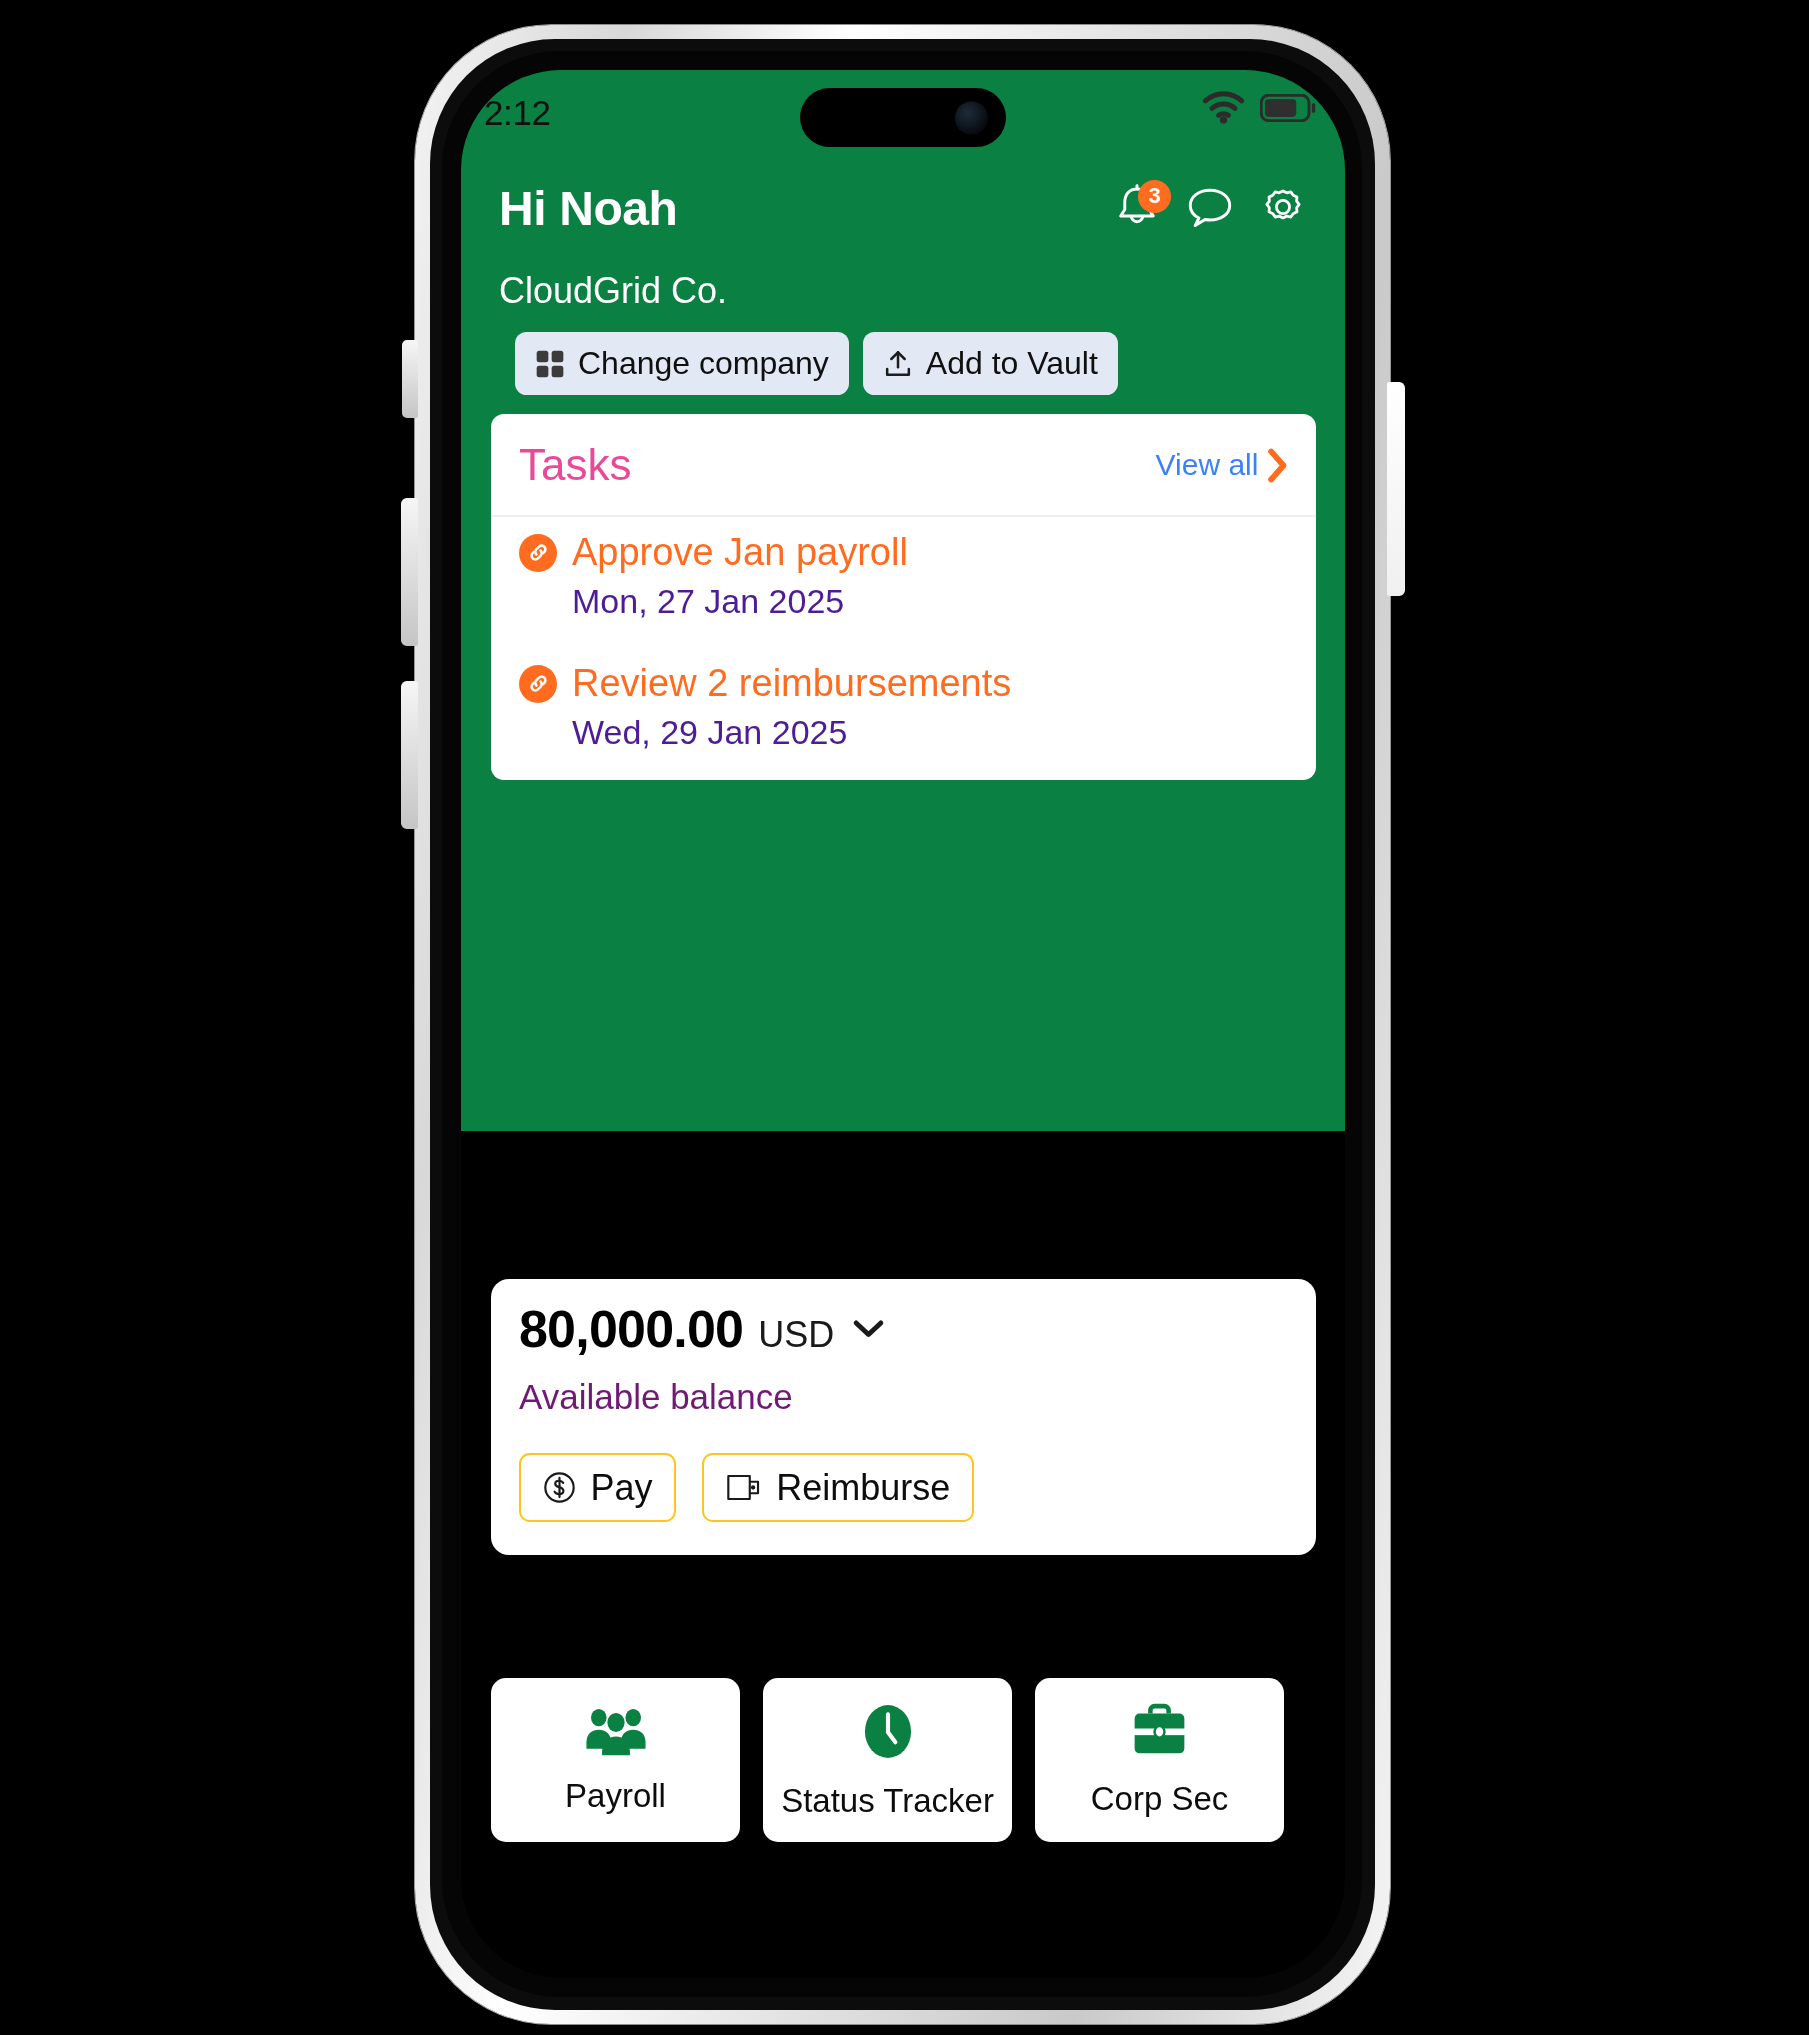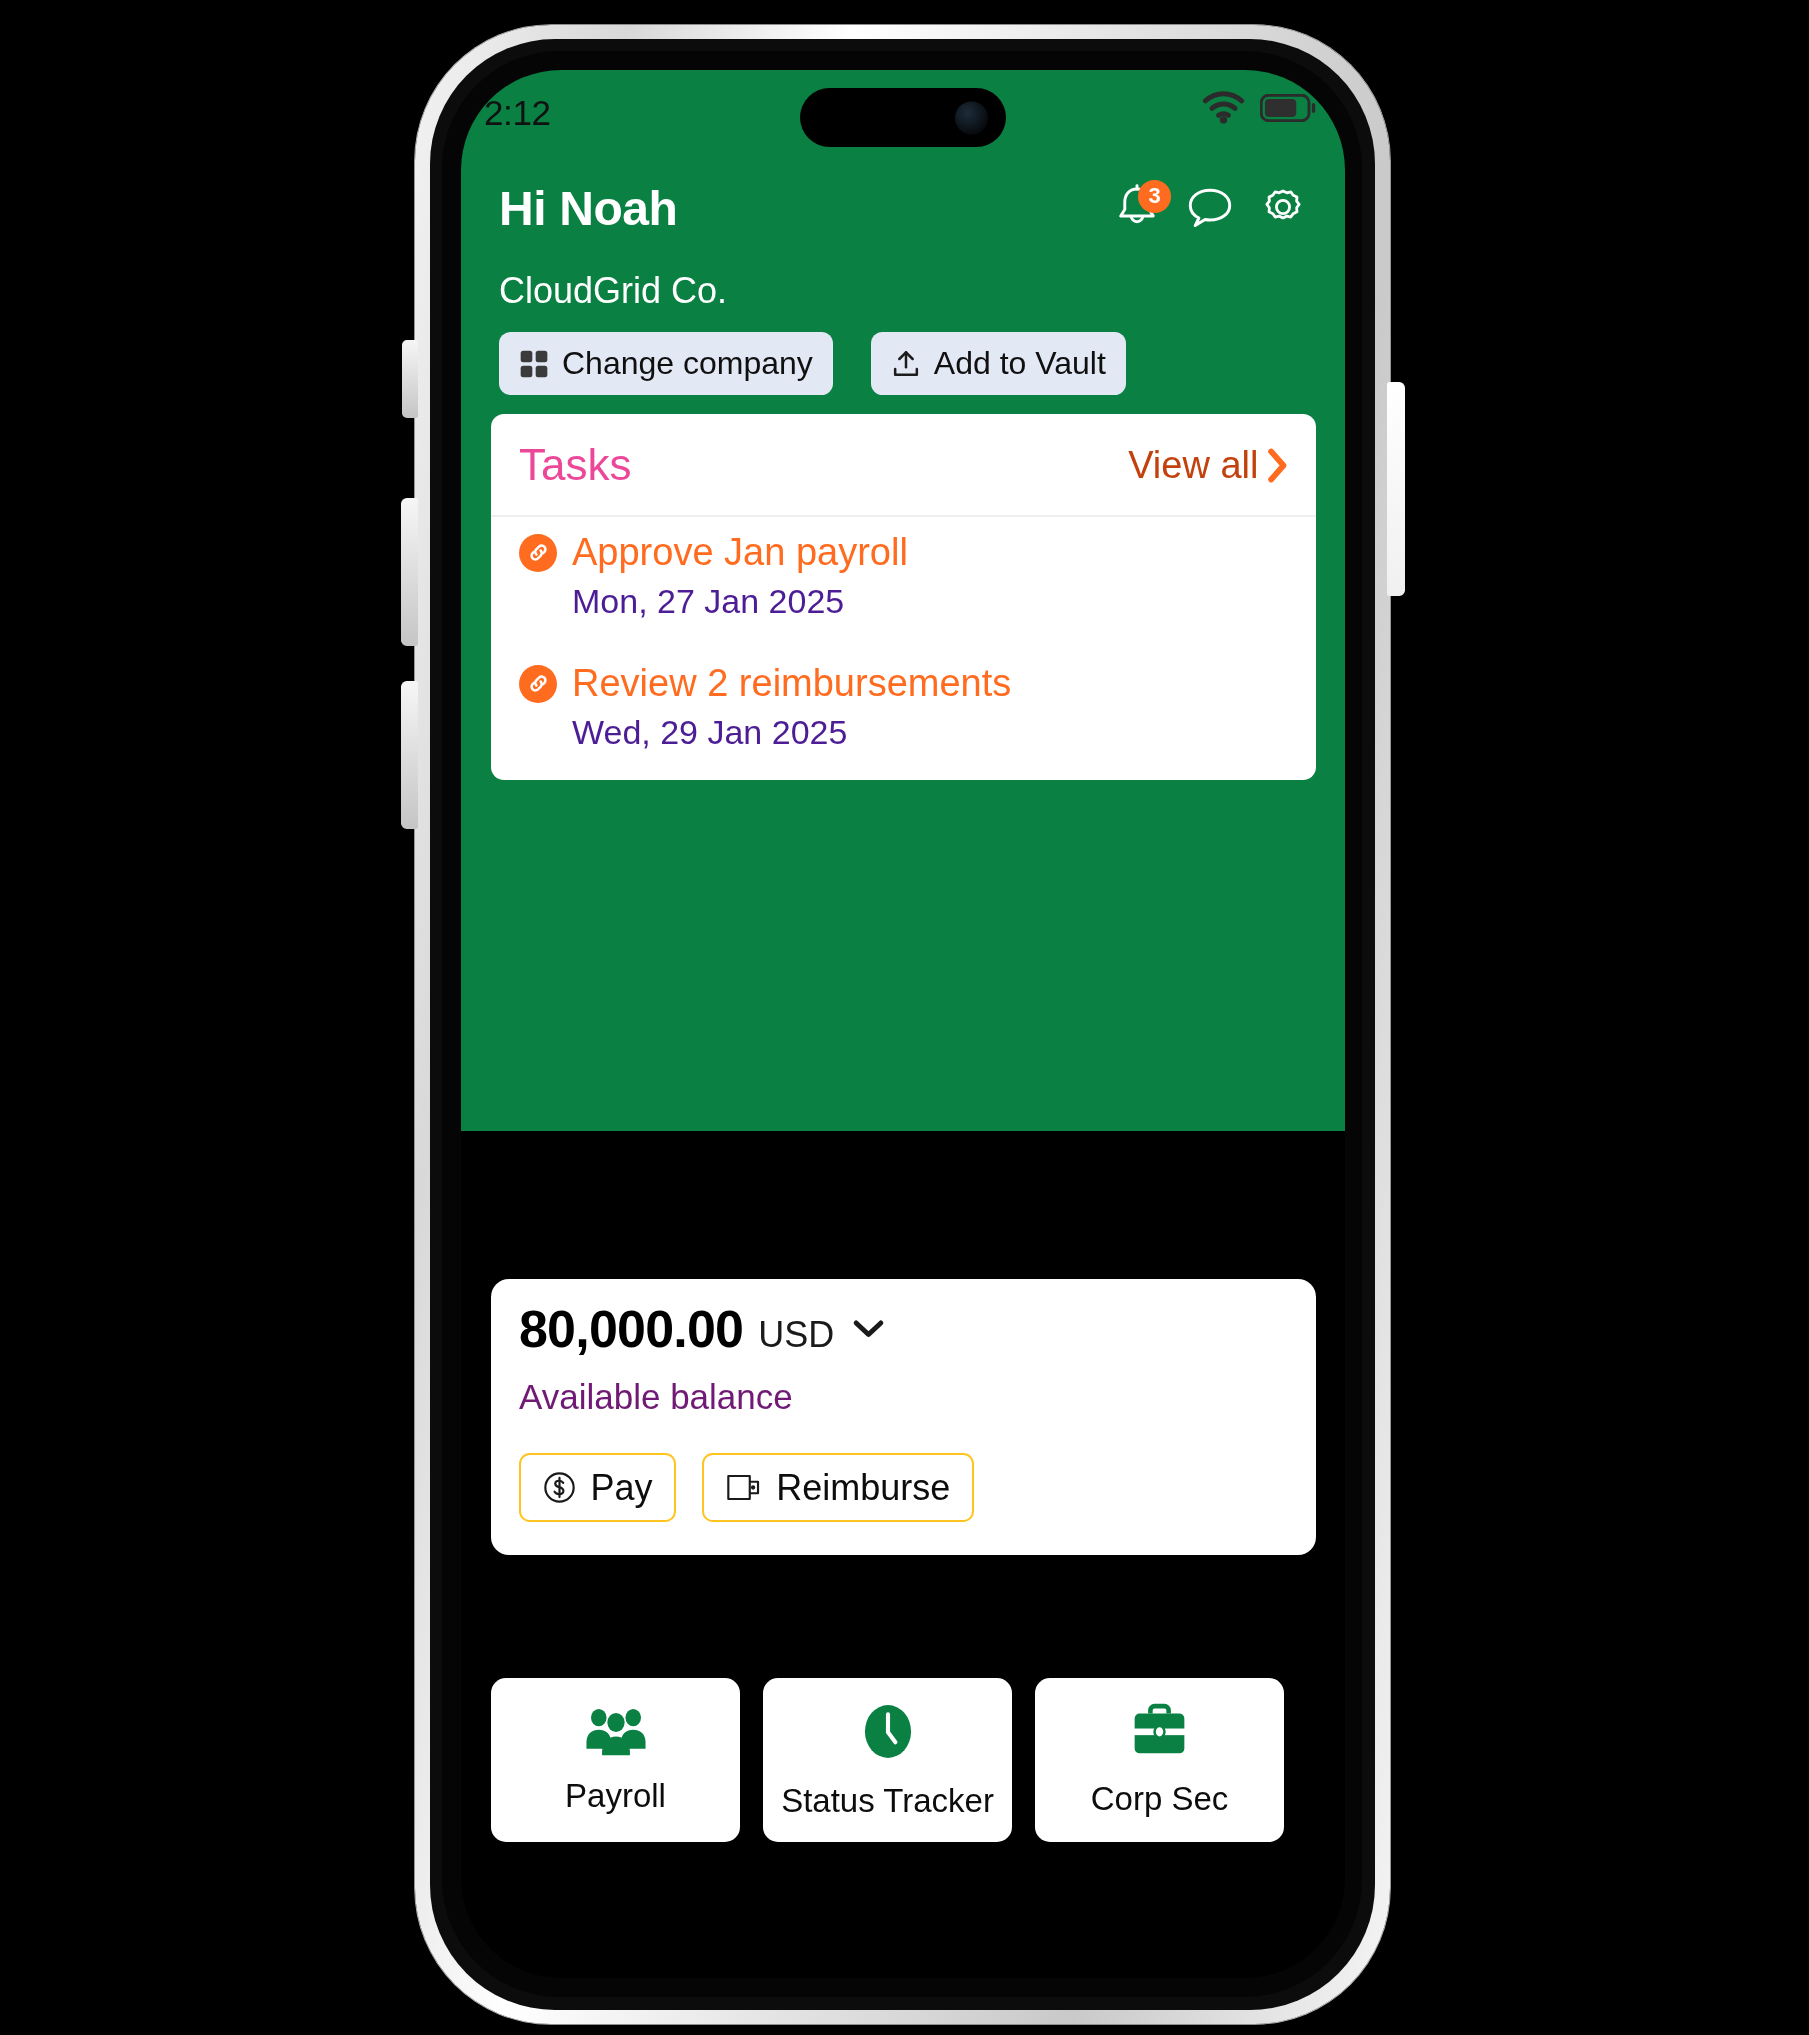--- a/index.html
+++ b/index.html
@@ -91,41 +91,41 @@
     position: absolute; right: -10px; top: -5px;
     min-width: 33px; height: 33px; border-radius: 16.4px;
     background: #ff6b1f; color: #fff;
     font-size: 22px; font-weight: 700;
     display: flex; align-items: center; justify-content: center;
     padding: 0 5.8px;
   }
 
   .company { position: absolute; left: 38px; top: 200px; font-size: 36px; color: #fff; font-weight: 400; }
 
-  .chip-row { position: absolute; left: 38px; top: 262px; display: flex; gap: 38px; }
+  .chip-row { position: absolute; left: 54px; top: 262px; display: flex; gap: 14px; }
   .chip {
     background: #e3e8f5; border-radius: 11.5px;
     padding: 13px 20px;
     display: flex; align-items: center; gap: 13px;
     font-size: 32px; color: #101010; white-space: nowrap;
   }
   .chip svg { display: block; flex: none; }
 
   
   .tasks-card {
     position: absolute; left: 30px; top: 344px; width: 825px;
     background: #fff; border-radius: 13px; overflow: hidden;
   }
   .tasks-head {
     display: flex; align-items: center; justify-content: space-between;
     padding: 26px 28px 25px 28px;
     border-bottom: 2.5px solid #efefef;
   }
   .tasks-title { font-size: 44px; font-weight: 400; color: #ec4899; }
-  .view-all { display: flex; align-items: center; gap: 8.2px; font-size: 38px; color: #c2410c; }
+  .view-all { display: flex; align-items: center; gap: 8.2px; font-size: 30px; color: #3b82f6; }
   .view-all svg { display:block; }
 
   .tasks-body { padding: 4px 28px 28px 28px; }
   .task-item { padding: 10px 0 0 0; }
   .task-row { display: flex; align-items: center; gap: 15px; }
   .link-dot {
     width: 38px; height: 38px; border-radius: 50%;
     background: #ff6b1f; flex: none;
     display: flex; align-items: center; justify-content: center;
   }

